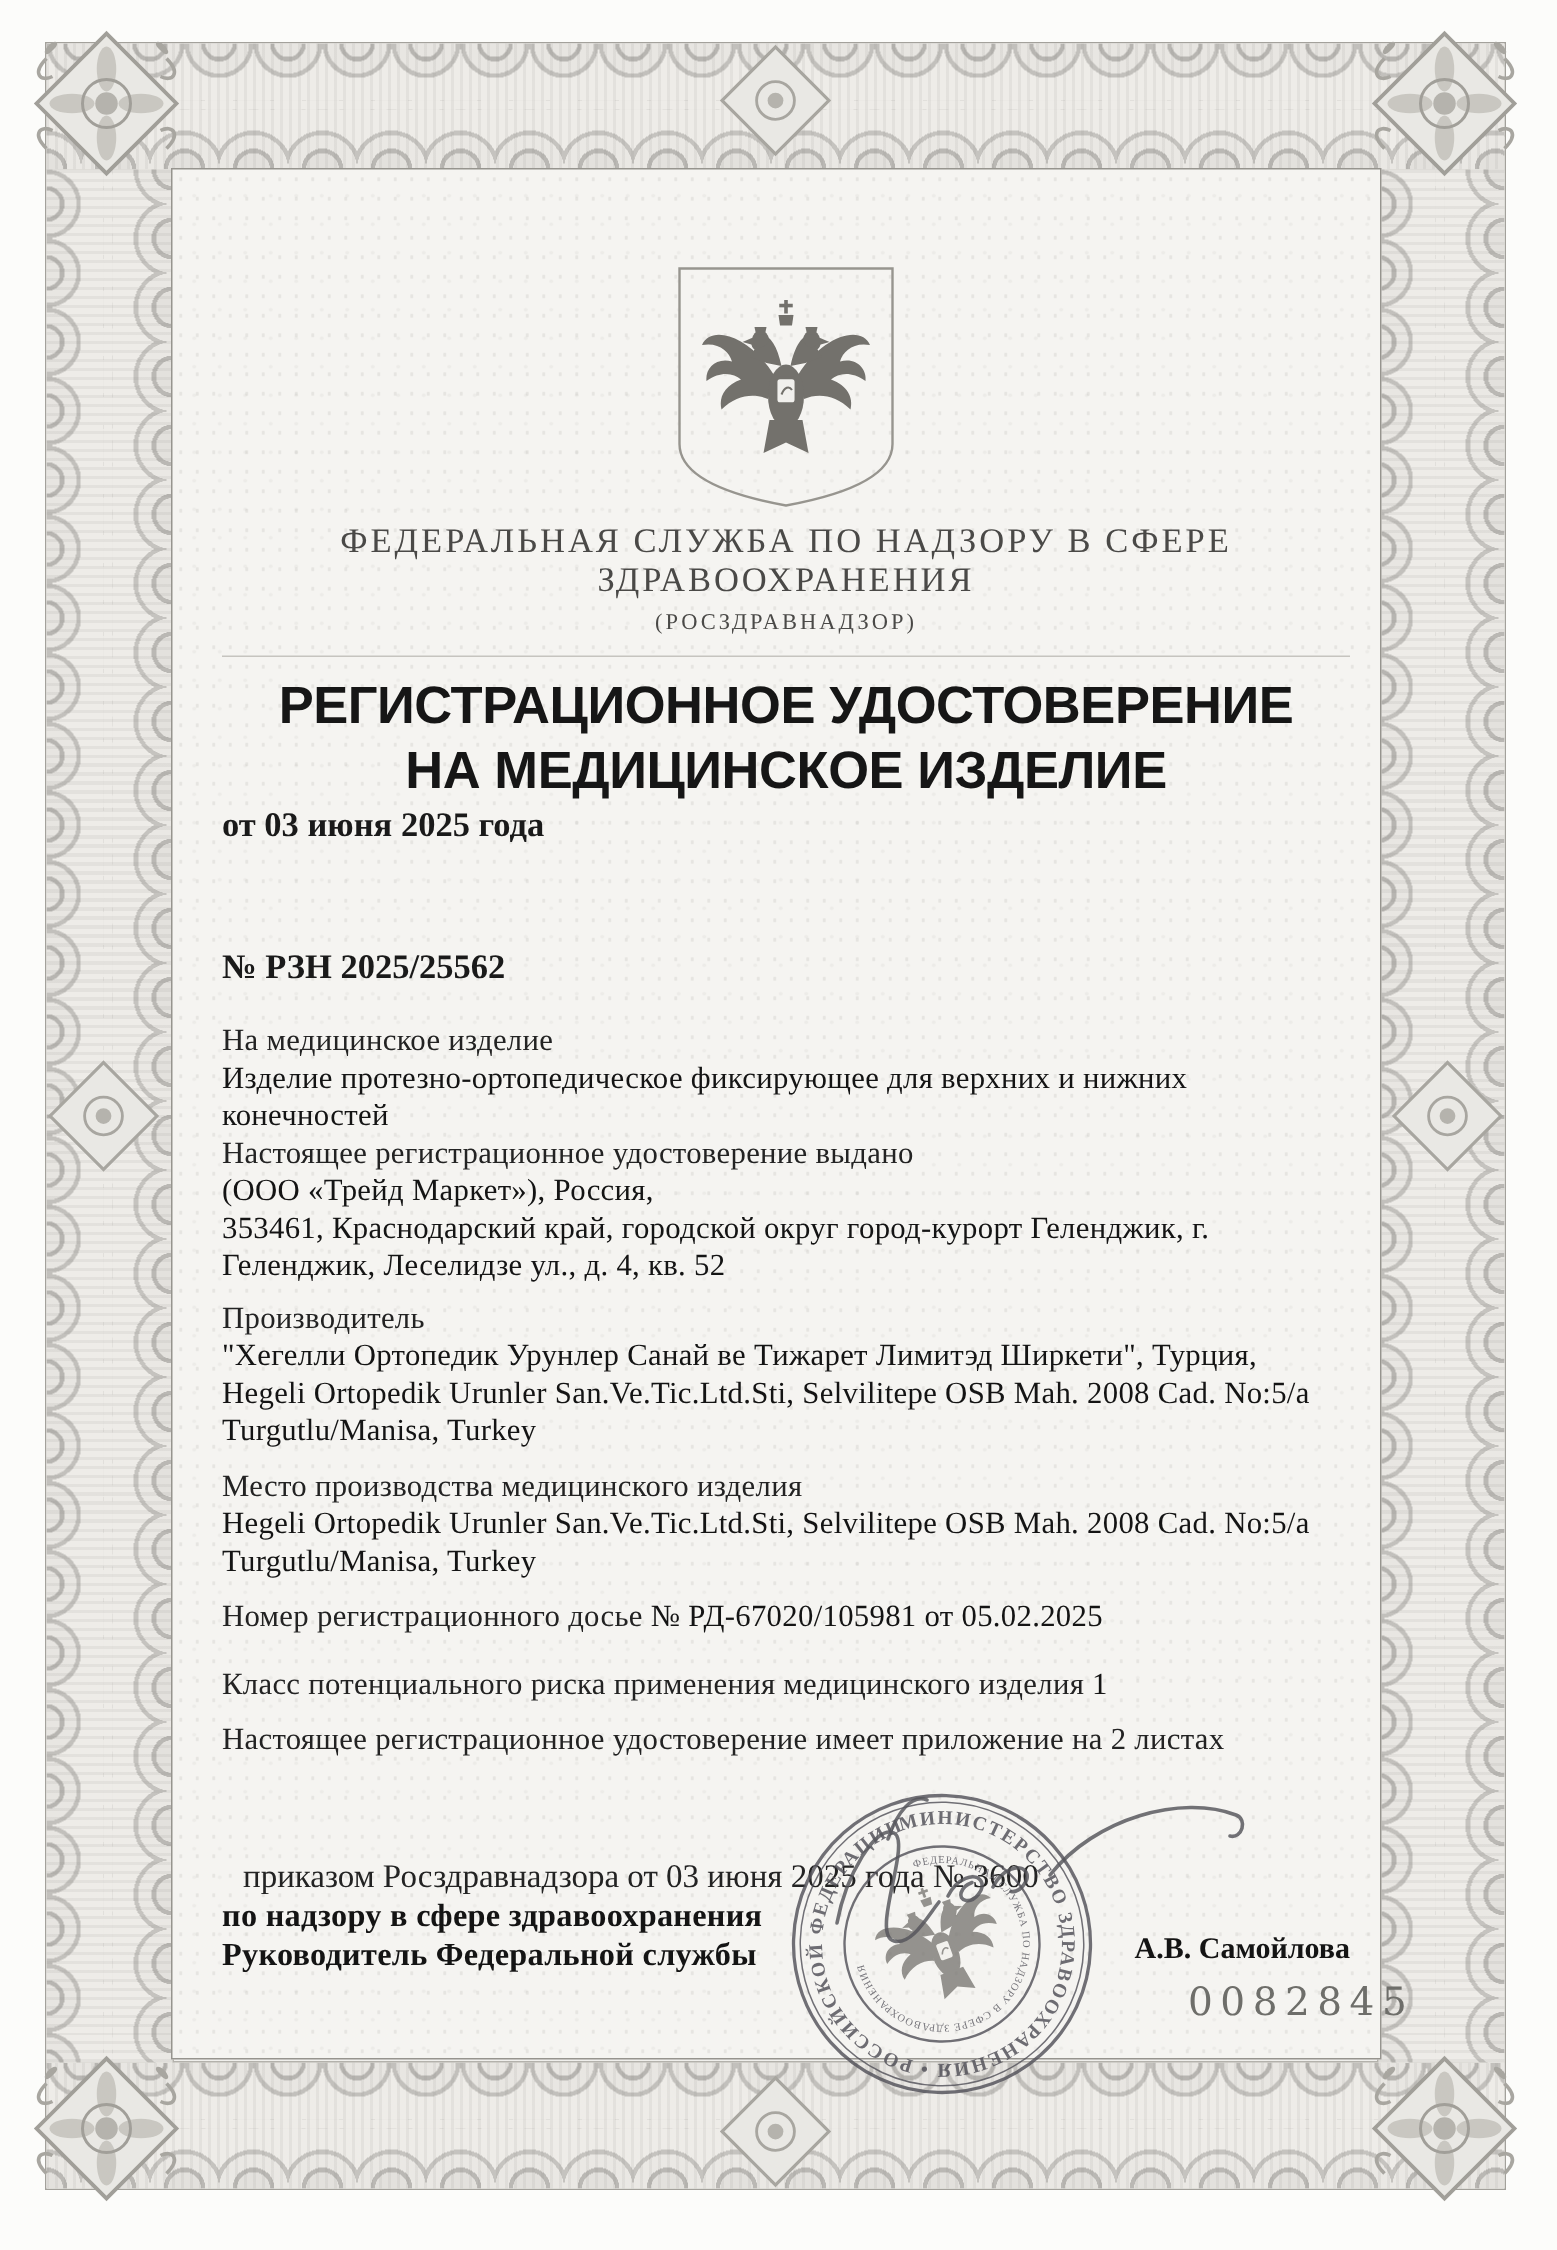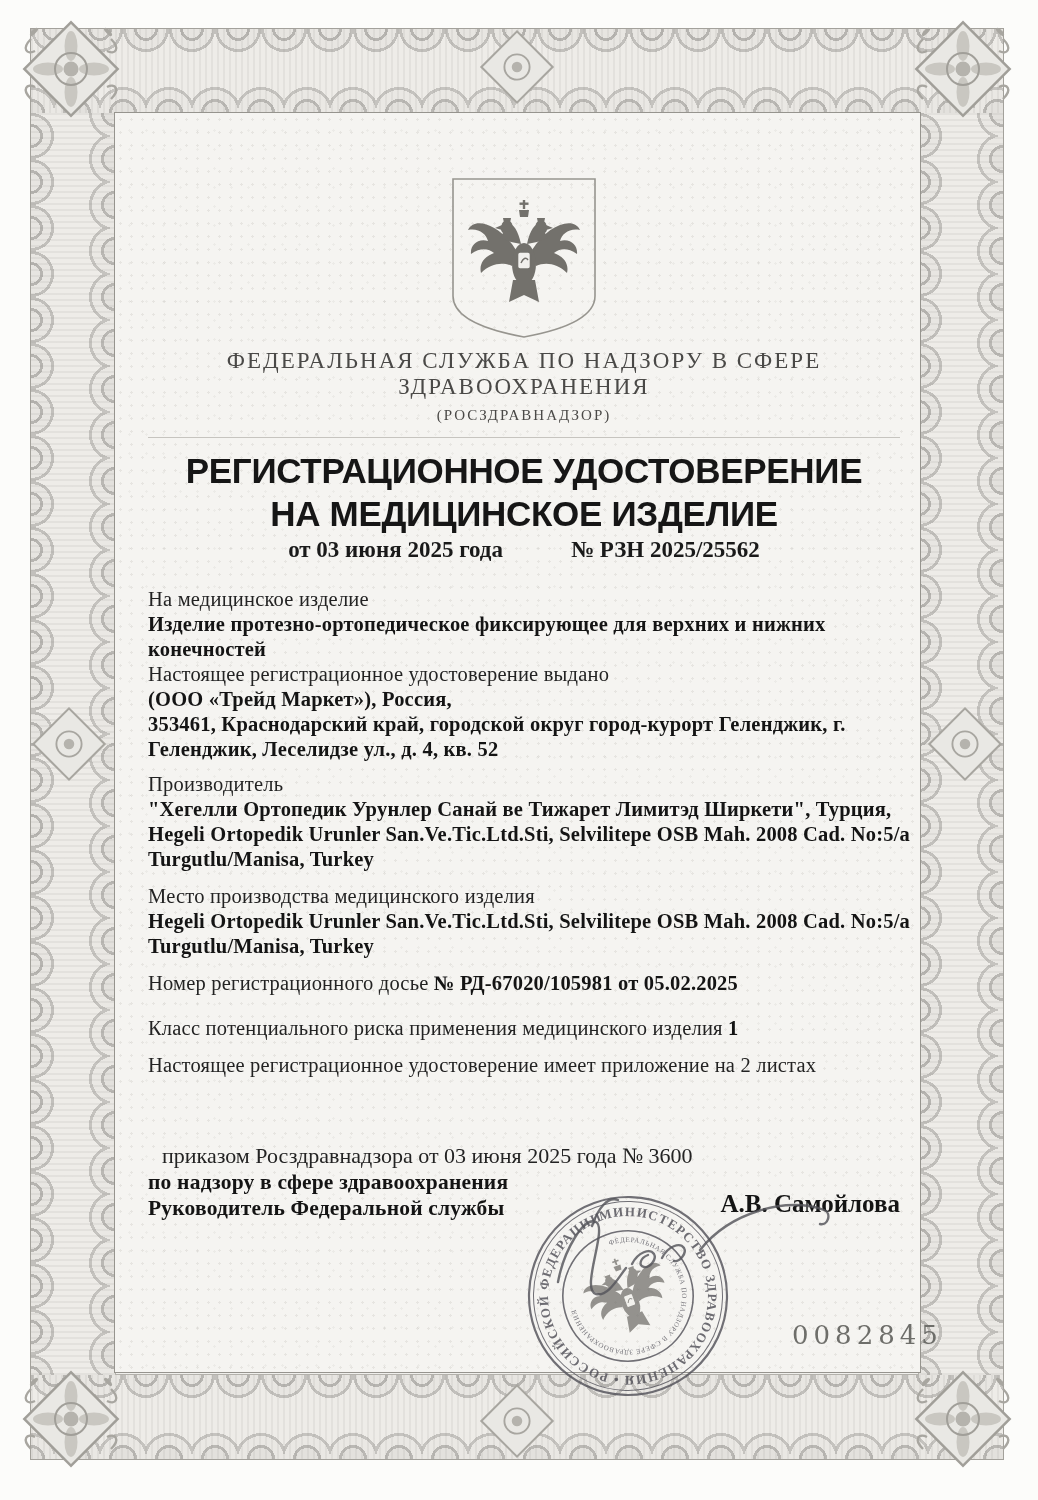--- a/index.html
+++ b/index.html
@@ -68,32 +68,32 @@
   .agency1{font-size:23px;letter-spacing:2px;color:#4a4947;line-height:26px;}
   .agency2{font-size:15px;letter-spacing:2px;color:#4a4947;line-height:25px;margin-top:3px;}
   .rule{height:1px;background:#c6c4bf;margin-top:9px;}
   .doc-title{
     font-family:"Liberation Sans","DejaVu Sans",sans-serif;
     font-weight:bold;font-size:35px;line-height:43px;letter-spacing:-0.3px;
     color:#161616;margin-top:11px;
   }
   .date-row{
     display:flex;justify-content:center;gap:68px;
-    font-weight:bold;font-size:23px;line-height:27px;color:#1a1a1a;margin-top:1px;
+    font-weight:bold;font-size:23px;line-height:27px;color:#1a1a1a;margin-top:1px;flex-direction:column;
   }
   .para{margin-top:0;}
   .line{font-size:20.5px;line-height:25px;white-space:nowrap;letter-spacing:0.2px;}
   .lbl{font-weight:normal;color:#232323;}
-  .bld{font-weight:bold;color:#141414;}
+  .bld{font-weight:normal;color:#141414;}
   .mt-sm{margin-top:12px;} .mt-md{} .mt-lg{margin-top:20px;} .mt-24{margin-top:24px;} .mt-10{margin-top:10px;} .mt-13{margin-top:13px;}
   .footer-block{margin-top:64px;padding-left:14px;}
   .footer-line{font-size:22px;line-height:27px;white-space:nowrap;color:#232323;}
   .signer-row{display:flex;justify-content:space-between;align-items:center;margin-top:0;}
   .signer-titles .line{font-size:21.5px;line-height:26px;font-weight:bold;color:#141414;}
-  .signer-name{font-size:25px;font-weight:bold;color:#141414;white-space:nowrap;margin-top:18px;}
+  .signer-name{font-size:20px;font-weight:bold;color:#141414;white-space:nowrap;margin-top:18px;}
   .serial{
     position:absolute;left:792px;top:1320px;z-index:6;
     font-family:"DejaVu Serif",serif;font-size:26px;letter-spacing:5px;color:#6e6e6a;
   }
   .stamp{position:absolute;left:522px;top:1190px;width:212px;height:212px;z-index:5;opacity:0.82;}
   .signature{position:absolute;left:540px;top:1186px;width:320px;height:132px;z-index:6;opacity:0.82;}
   svg{display:block;}
 </style>
 </head>
 <body>

